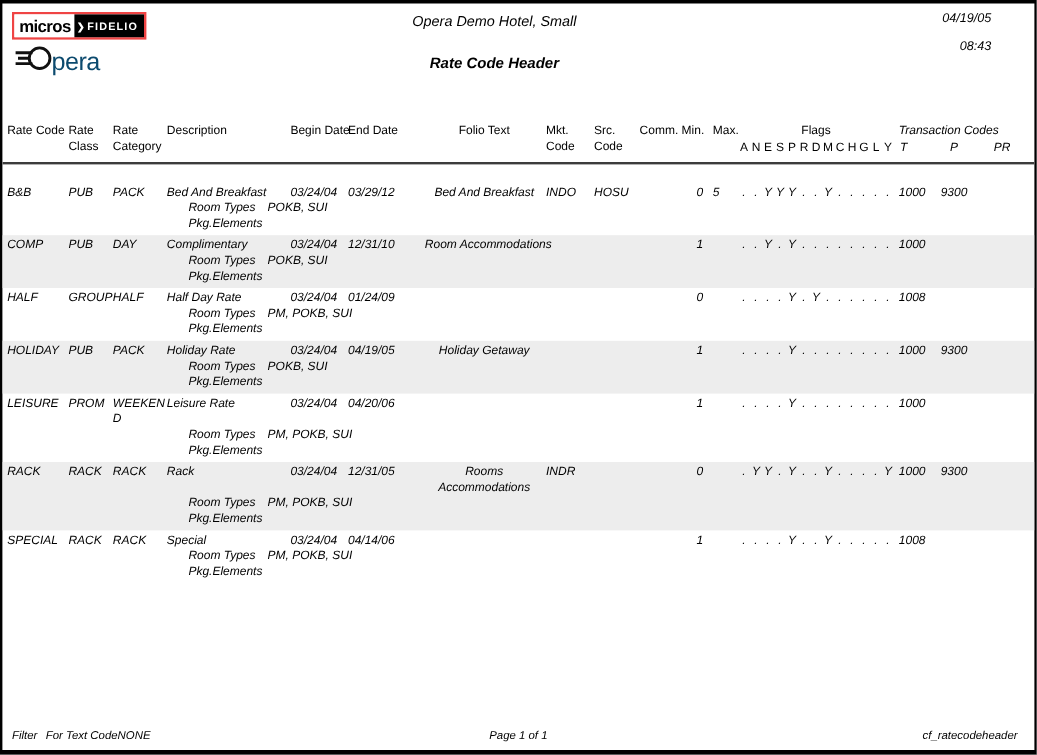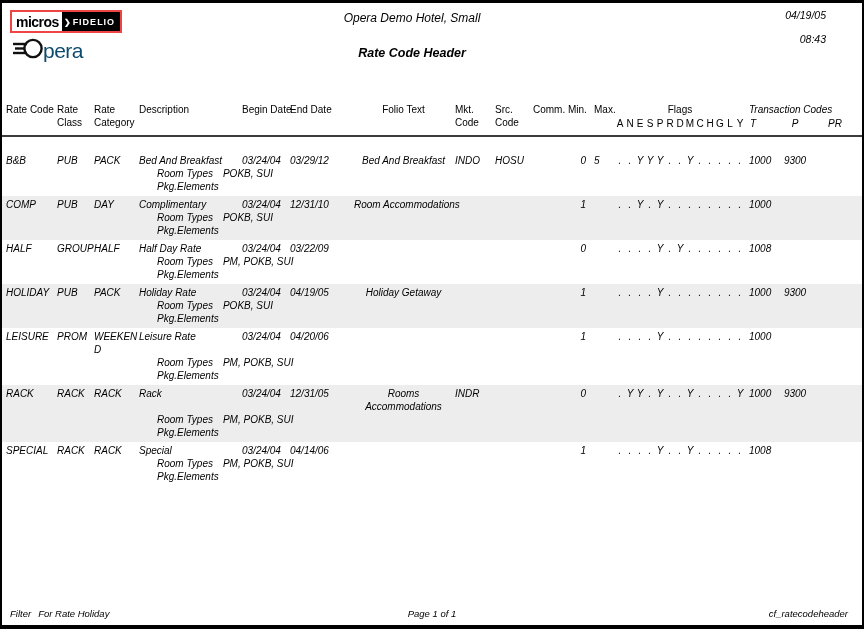--- a/index.html
+++ b/index.html
@@ -259,21 +259,21 @@
     </div>
   </div>
 
   <div class="trow">
     <div class="line1">
       <div class="cell c-rc">HALF</div>
       <div class="cell c-class">GROUP</div>
       <div class="cell c-cat">HALF</div>
       <div class="cell c-desc">Half Day Rate</div>
       <div class="cell c-begin">03/24/04</div>
-      <div class="cell c-end">03/22/09</div>
+      <div class="cell c-end">01/24/09</div>
       <div class="cell c-folio"></div>
       <div class="cell c-mkt"></div>
       <div class="cell c-src"></div>
       <div class="cell c-comm"></div>
       <div class="cell c-min">0</div>
       <div class="cell c-max"></div>
       <div class="cell c-flags">
             <span class="flag">.</span>
             <span class="flag">.</span>
             <span class="flag">.</span>
@@ -466,19 +466,19 @@
     </div>
     <div class="subline">
       <span class="sublabel">Pkg.Elements</span><span class="subvalue"></span>
     </div>
   </div>
 </div>
 
   <div class="rpt-footer">
     <div class="f-left">
       <span class="f-filter-label">Filter</span>
-      <span>For Rate Holiday</span>
+      <span>For Text CodeNONE</span>
     </div>
     <div class="f-center">Page 1 of 1</div>
     <div class="f-right">cf_ratecodeheader</div>
   </div>
 
 </div>
 
 </body></html>

